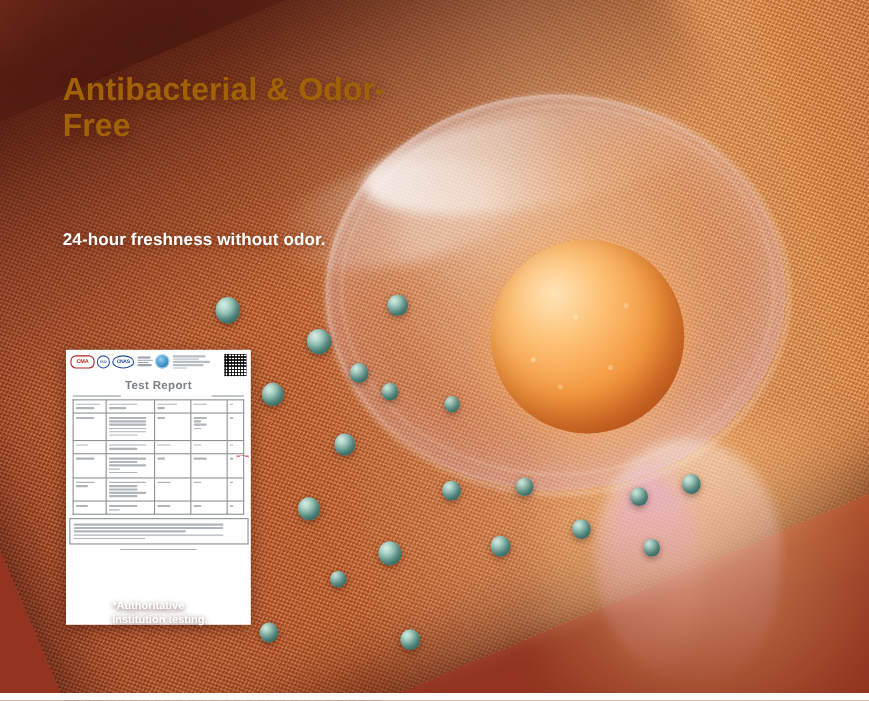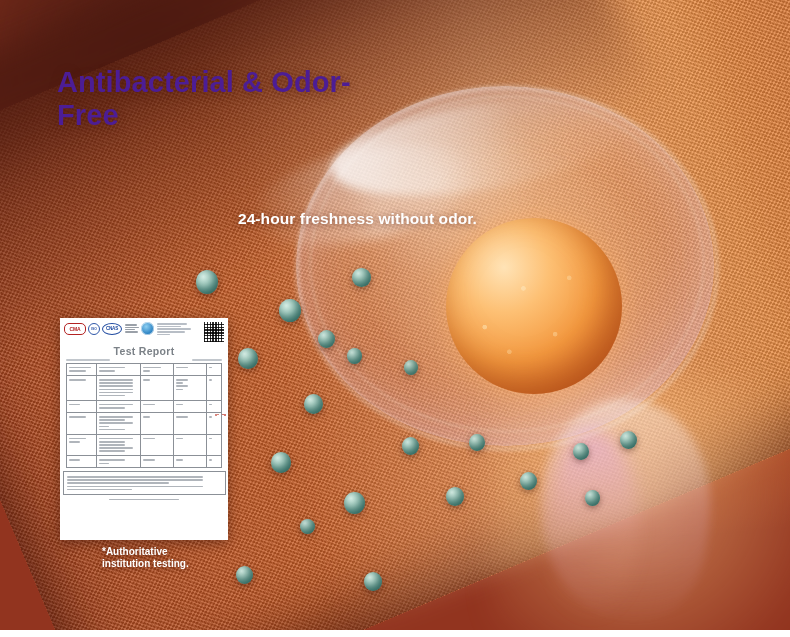--- a/index.html
+++ b/index.html
@@ -113,31 +113,31 @@
   .spike b{display:block;position:absolute;left:-1px;top:44px;width:14px;height:14px;border-radius:50%;
     background:radial-gradient(circle at 34% 30%,#fff0c8,#f8bb63 60%,#e2912f);}
 
   
   .germ{position:absolute;border-radius:50%;
     background:radial-gradient(circle at 33% 28%, #d7efe6 0%, #9ec9bd 38%, #5f9d92 72%, #3d7a70 100%);
     box-shadow:0 2px 6px rgba(60,20,10,.45), inset -3px -4px 8px rgba(25,70,64,.55);}
 
   
   .headline{position:absolute;left:57px;top:66px;width:330px;
-    font-size:29px;line-height:1.14;font-weight:bold;color:#4c1d95;letter-spacing:.1px;
+    font-size:29px;line-height:1.14;font-weight:bold;color:#a16207;letter-spacing:.1px;
     text-shadow:0 2px 10px rgba(80,25,12,.55);}
   .sub1{position:absolute;left:57px;top:176px;width:420px;
     font-size:11px;font-weight:bold;color:#fff;letter-spacing:.15px;
     text-shadow:0 1px 6px rgba(80,25,12,.6);}
   .sub2{position:absolute;left:57px;top:210px;width:420px;
     font-size:15.5px;font-weight:bold;color:#fff;letter-spacing:.1px;
-    text-shadow:0 1px 7px rgba(80,25,12,.6);text-align:right;}
-
-  
-  .doc{position:absolute;left:60px;top:318px;width:168px;height:222px;background:#fff;
+    text-shadow:0 1px 7px rgba(80,25,12,.6);}
+
+  
+  .doc{position:absolute;left:60px;top:318px;width:168px;height:250px;background:#fff;
     box-shadow:0 3px 12px rgba(50,15,8,.45);overflow:hidden;}
   .doc-head{display:flex;align-items:flex-start;padding:4px 4px 2px 4px;gap:3px;}
   .logos{display:flex;align-items:center;gap:2px;}
   .lg-cma{width:20px;height:10px;border:1.1px solid #b32222;border-radius:5px;
     display:flex;align-items:center;justify-content:center;
     font-size:5px;font-weight:bold;color:#b32222;letter-spacing:-.2px;}
   .lg-circ{width:10px;height:10px;border-radius:50%;border:1.1px solid #2f57a8;
     display:flex;align-items:center;justify-content:center;font-size:3.4px;color:#2f57a8;font-weight:bold;}
   .lg-cnas{width:18px;height:10px;border-radius:50%;border:1.1px solid #1f4aa0;
     display:flex;align-items:center;justify-content:center;font-size:4.6px;color:#1f4aa0;font-weight:bold;letter-spacing:-.3px;}

